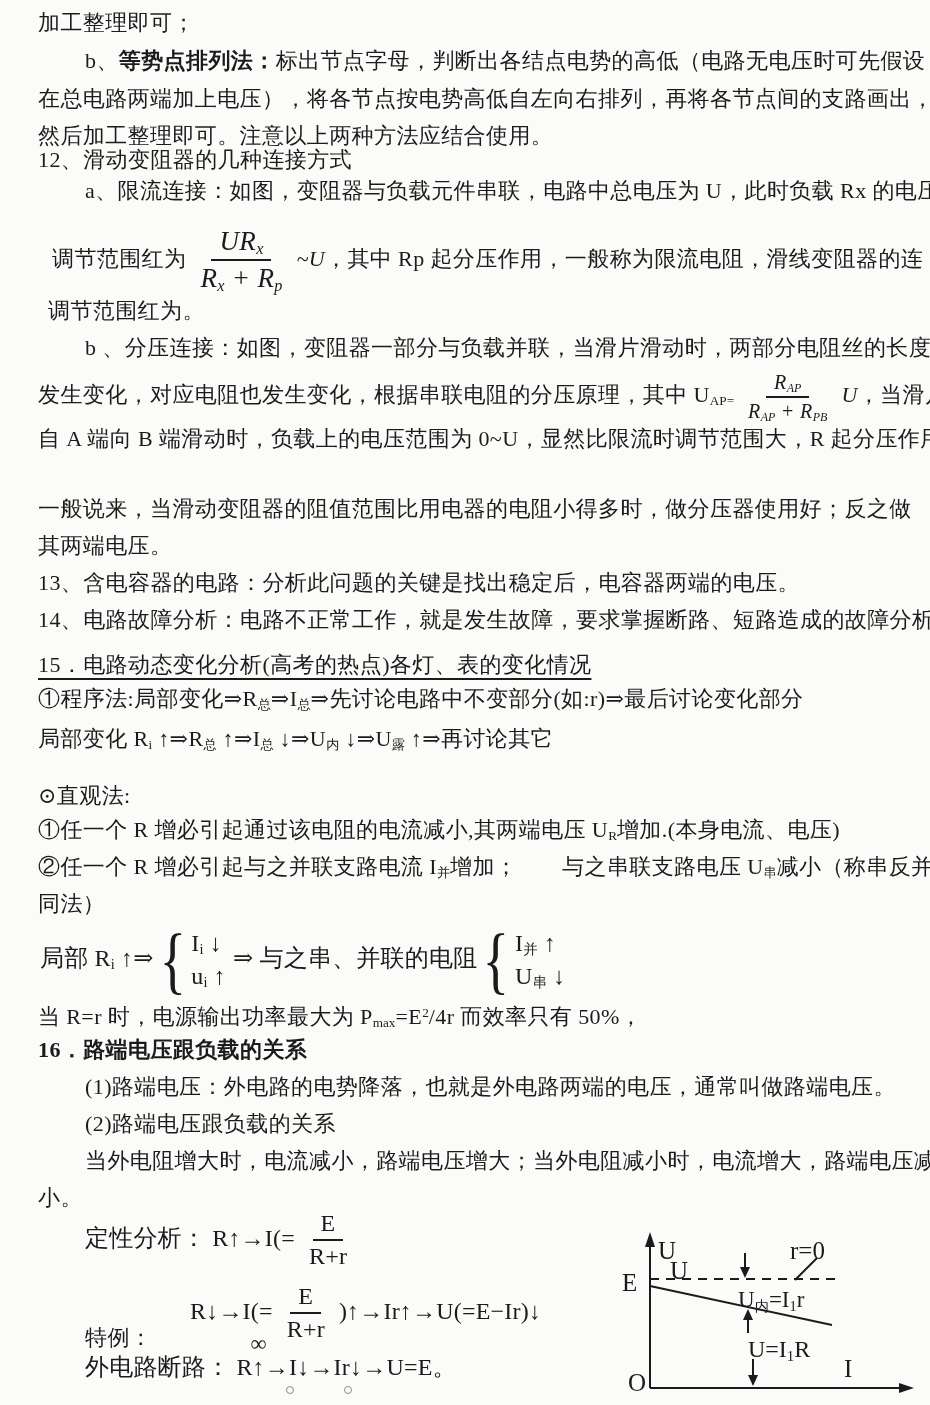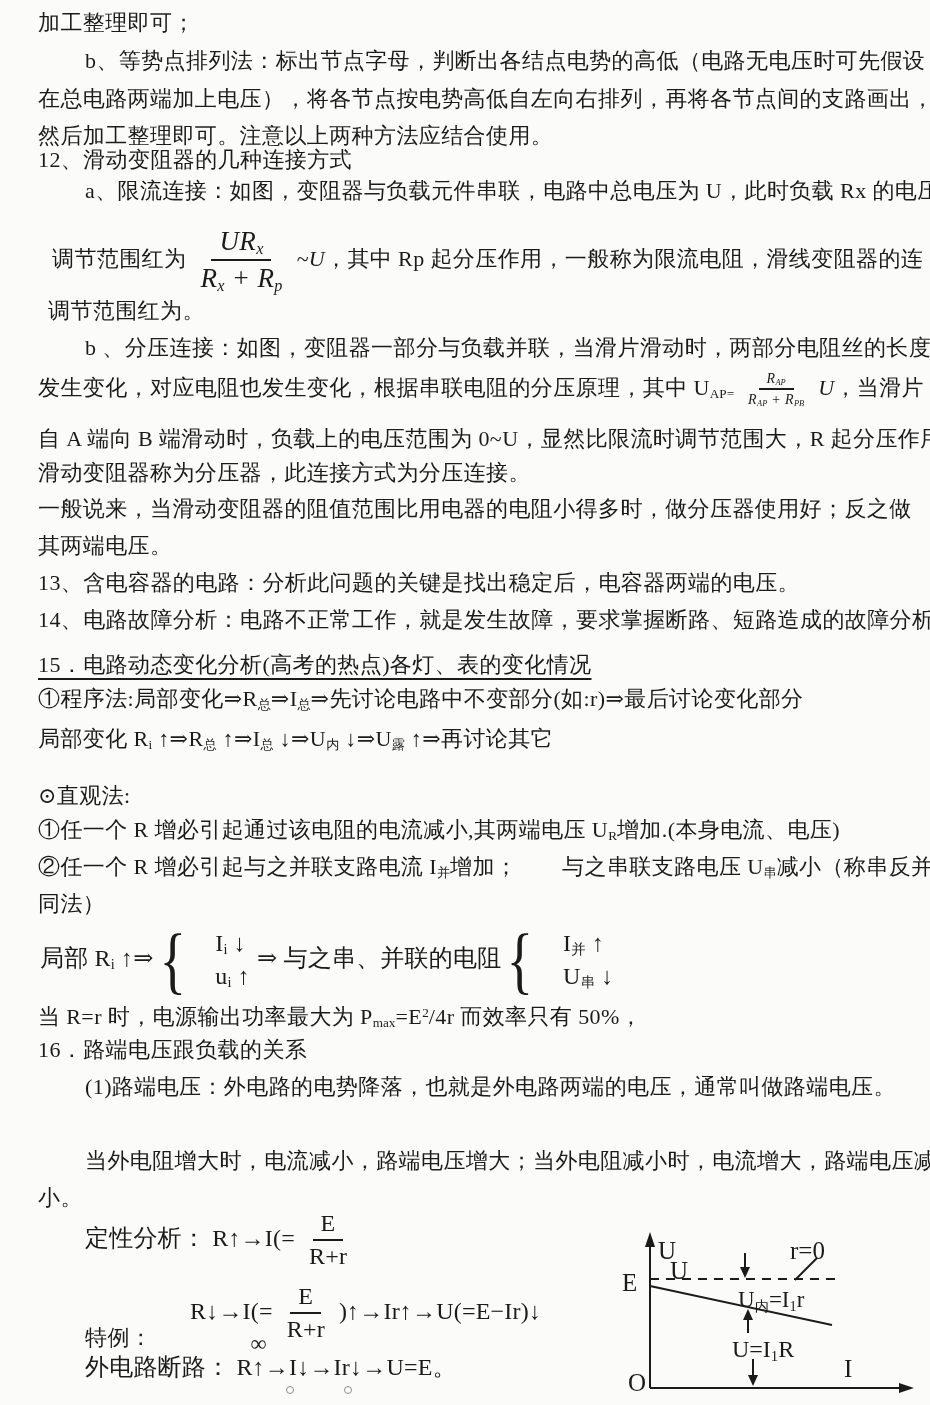--- a/index.html
+++ b/index.html
@@ -5,38 +5,38 @@
   html,body{margin:0;padding:0;background:#fbfbf9;}
   .page{
     position:relative;width:930px;height:1405px;background:#fbfbf9;
     font-family:"Liberation Serif","DejaVu Serif",serif;color:#1b1b1b;
     overflow:hidden;
   }
   .line{
     position:absolute;white-space:nowrap;
     font-size:22px;line-height:30px;letter-spacing:0.4px;
   }
-  .line b{font-weight:normal;}
+  .line b{font-weight:bold;}
   .fm{font-size:24px;letter-spacing:0.2px;}
   .u{text-decoration:underline;text-underline-offset:6px;text-decoration-thickness:1.5px;}
   .sub{font-size:0.6em;vertical-align:-0.22em;letter-spacing:0;}
   .sup{font-size:0.6em;vertical-align:0.55em;letter-spacing:0;}
   .it{font-style:italic;}
   .frac{
     display:inline-flex;flex-direction:column;align-items:center;
     vertical-align:middle;margin:0 6px;line-height:1.15;text-align:center;
   }
   .frac .num{padding:0 8px 1px;border-bottom:2px solid #1b1b1b;}
   .frac .den{padding:2px 8px 0;}
   .frac.big{font-size:27px;}
-  .frac.sm{font-size:14px;line-height:1.1;}
+  .frac.sm{font-size:20px;line-height:1.1;}
   .cases{display:inline-flex;align-items:center;vertical-align:middle;margin:0 1px;}
   .cases .brace{font-size:74px;line-height:0.8;font-weight:400;margin-right:1px;transform:scaleX(0.75);}
   .cases .col{display:inline-flex;flex-direction:column;gap:5px;}
-  .cases .crow{line-height:1.1;margin-left:24px;}
+  .cases .crow{line-height:1.1;}
   .overwrap{position:relative;display:inline-block;}
   .overmark{position:absolute;left:50%;top:-0.85em;transform:translateX(-50%);font-size:0.95em;line-height:1;}
   .graph{position:absolute;left:620px;top:1230px;width:302px;height:172px;}
   .graph svg{position:absolute;left:0;top:0;}
   .glabel{position:absolute;white-space:nowrap;font-size:25px;line-height:1;}
   .glabel .sub{font-size:0.62em;vertical-align:-0.25em;}
   .artifact{
     position:absolute;width:6px;height:6px;border:1.4px solid #8d8d8d;
     border-radius:50%;background:transparent;
   }
@@ -56,21 +56,20 @@
         <span class="num"><span>UR</span><span class="sub">x</span></span>
         <span class="den"><span>R</span><span class="sub">x</span><span> + R</span><span class="sub">p</span></span>
       </span><span class="it">~U</span><span>，其中 Rp 起分压作用，一般称为限流电阻，滑线变阻器的连</span></div>
   <div class="line" style="top:296px;left:48px"><span>调节范围红为。</span></div>
   <div class="line" style="top:333px;left:85px"><span>b 、分压连接：如图，变阻器一部分与负载并联，当滑片滑动时，两部分电阻丝的长度</span></div>
   <div class="line" style="top:371px;left:38px"><span>发生变化，对应电阻也发生变化，根据串联电阻的分压原理，其中 U</span><span class="sub">AP=</span><span class="frac it sm">
         <span class="num"><span>R</span><span class="sub">AP</span></span>
         <span class="den"><span>R</span><span class="sub">AP</span><span> + R</span><span class="sub">PB</span></span>
       </span><span class="it">U</span><span>，当滑片 P</span></div>
   <div class="line" style="top:424px;left:38px"><span>自 A 端向 B 端滑动时，负载上的电压范围为 0~U，显然比限流时调节范围大，R 起分压作用，</span></div>
-  <div class="line" style="top:458px;left:38px"><span>滑动变阻器称为分压器，此连接方式为分压连接。</span></div>
   <div class="line" style="top:494px;left:38px"><span>一般说来，当滑动变阻器的阻值范围比用电器的电阻小得多时，做分压器使用好；反之做</span></div>
   <div class="line" style="top:531px;left:38px"><span>其两端电压。</span></div>
   <div class="line" style="top:568px;left:38px"><span>13、含电容器的电路：分析此问题的关键是找出稳定后，电容器两端的电压。</span></div>
   <div class="line" style="top:605px;left:38px"><span>14、电路故障分析：电路不正常工作，就是发生故障，要求掌握断路、短路造成的故障分析。</span></div>
   <div class="line u" style="top:650px;left:38px"><span>15．电路动态变化分析(高考的热点)各灯、表的变化情况</span></div>
   <div class="line" style="top:724px;left:38px"><span>局部变化 R</span><span class="sub">i</span><span> ↑⇒R</span><span class="sub">总</span><span> ↑⇒I</span><span class="sub">总</span><span> ↓⇒U</span><span class="sub">内</span><span> ↓⇒U</span><span class="sub">露</span><span> ↑⇒再讨论其它</span></div>
   <div class="line" style="top:684px;left:38px"><span>①程序法:局部变化⇒R</span><span class="sub">总</span><span>⇒I</span><span class="sub">总</span><span>⇒先讨论电路中不变部分(如:r)⇒最后讨论变化部分</span></div>
   <div class="line" style="top:781px;left:38px"><span>⊙直观法:</span></div>
   <div class="line" style="top:815px;left:38px"><span>①任一个 R 增必引起通过该电阻的电流减小,其两端电压 U</span><span class="sub">R</span><span>增加.(本身电流、电压)</span></div>
   <div class="line" style="top:852px;left:38px"><span>②任一个 R 增必引起与之并联支路电流 I</span><span class="sub">并</span><span>增加；　　与之串联支路电压 U</span><span class="sub">串</span><span>减小（称串反并</span></div>
@@ -84,20 +83,21 @@
       </span><span> ⇒ 与之串、并联的电阻</span><span class="cases">
         <span class="brace">{</span>
         <span class="col">
           <span class="crow"><span>I</span><span class="sub">并</span><span> ↑</span></span>
           <span class="crow"><span>U</span><span class="sub">串</span><span> ↓</span></span>
         </span>
       </span></div>
   <div class="line" style="top:998px;left:38px"><span>当 R=r 时，电源输出功率最大为 P</span><span class="sub">max</span><span>=E</span><span class="sup">2</span><span>/4r 而效率只有 50%，</span></div>
   <div class="line" style="top:1035px;left:38px"><b>16．路端电压跟负载的关系</b></div>
   <div class="line" style="top:1072px;left:85px"><span>(1)路端电压：外电路的电势降落，也就是外电路两端的电压，通常叫做路端电压。</span></div>
+  <div class="line" style="top:1109px;left:85px"><span>(2)路端电压跟负载的关系</span></div>
   <div class="line" style="top:1146px;left:85px"><span>当外电阻增大时，电流减小，路端电压增大；当外电阻减小时，电流增大，路端电压减</span></div>
   <div class="line" style="top:1183px;left:38px"><span>小。</span></div>
   <div class="line fm" style="top:1210px;left:85px"><span>定性分析： R↑→I(=</span><span class="frac">
         <span class="num"><span>E</span></span>
         <span class="den"><span>R+r</span></span>
       </span></div>
   <div class="line fm" style="top:1283px;left:190px"><span>R↓→I(=</span><span class="frac">
         <span class="num"><span>E</span></span>
         <span class="den"><span>R+r</span></span>
       </span><span>)↑→Ir↑→U(=E−Ir)↓</span></div>
@@ -126,21 +126,21 @@
       <polygon points="128,79 123,90 133,90" fill="#1b1b1b"></polygon>
 
       <line x1="133" y1="129" x2="133" y2="147" stroke="#1b1b1b" stroke-width="2"></line>
       <polygon points="133,156 128,145 138,145" fill="#1b1b1b"></polygon>
     </svg>
     <span class="glabel" style="left:38px;top:8px"><span>U</span></span>
     <span class="glabel" style="left:2px;top:40px"><span>E</span></span>
     <span class="glabel" style="left:50px;top:28px"><span>U</span></span>
     <span class="glabel" style="left:170px;top:8px"><span>r=0</span></span>
     <span class="glabel" style="left:118px;top:58px;font-size:23px"><span>U</span><span class="sub">内</span><span>=I</span><span class="sub">1</span><span>r</span></span>
-    <span class="glabel" style="left:112px;top:107px;font-size:24px"><span>U=I</span><span class="sub">1</span><span>R</span></span>
+    <span class="glabel" style="left:128px;top:107px;font-size:24px"><span>U=I</span><span class="sub">1</span><span>R</span></span>
     <span class="glabel" style="left:224px;top:126px"><span>I</span></span>
     <span class="glabel" style="left:8px;top:140px"><span>O</span></span>
   </div>
 
   <span class="artifact" style="left:286px;top:1386px"></span>
   <span class="artifact" style="left:344px;top:1386px"></span>
 
 </div>
 
 </body></html>

